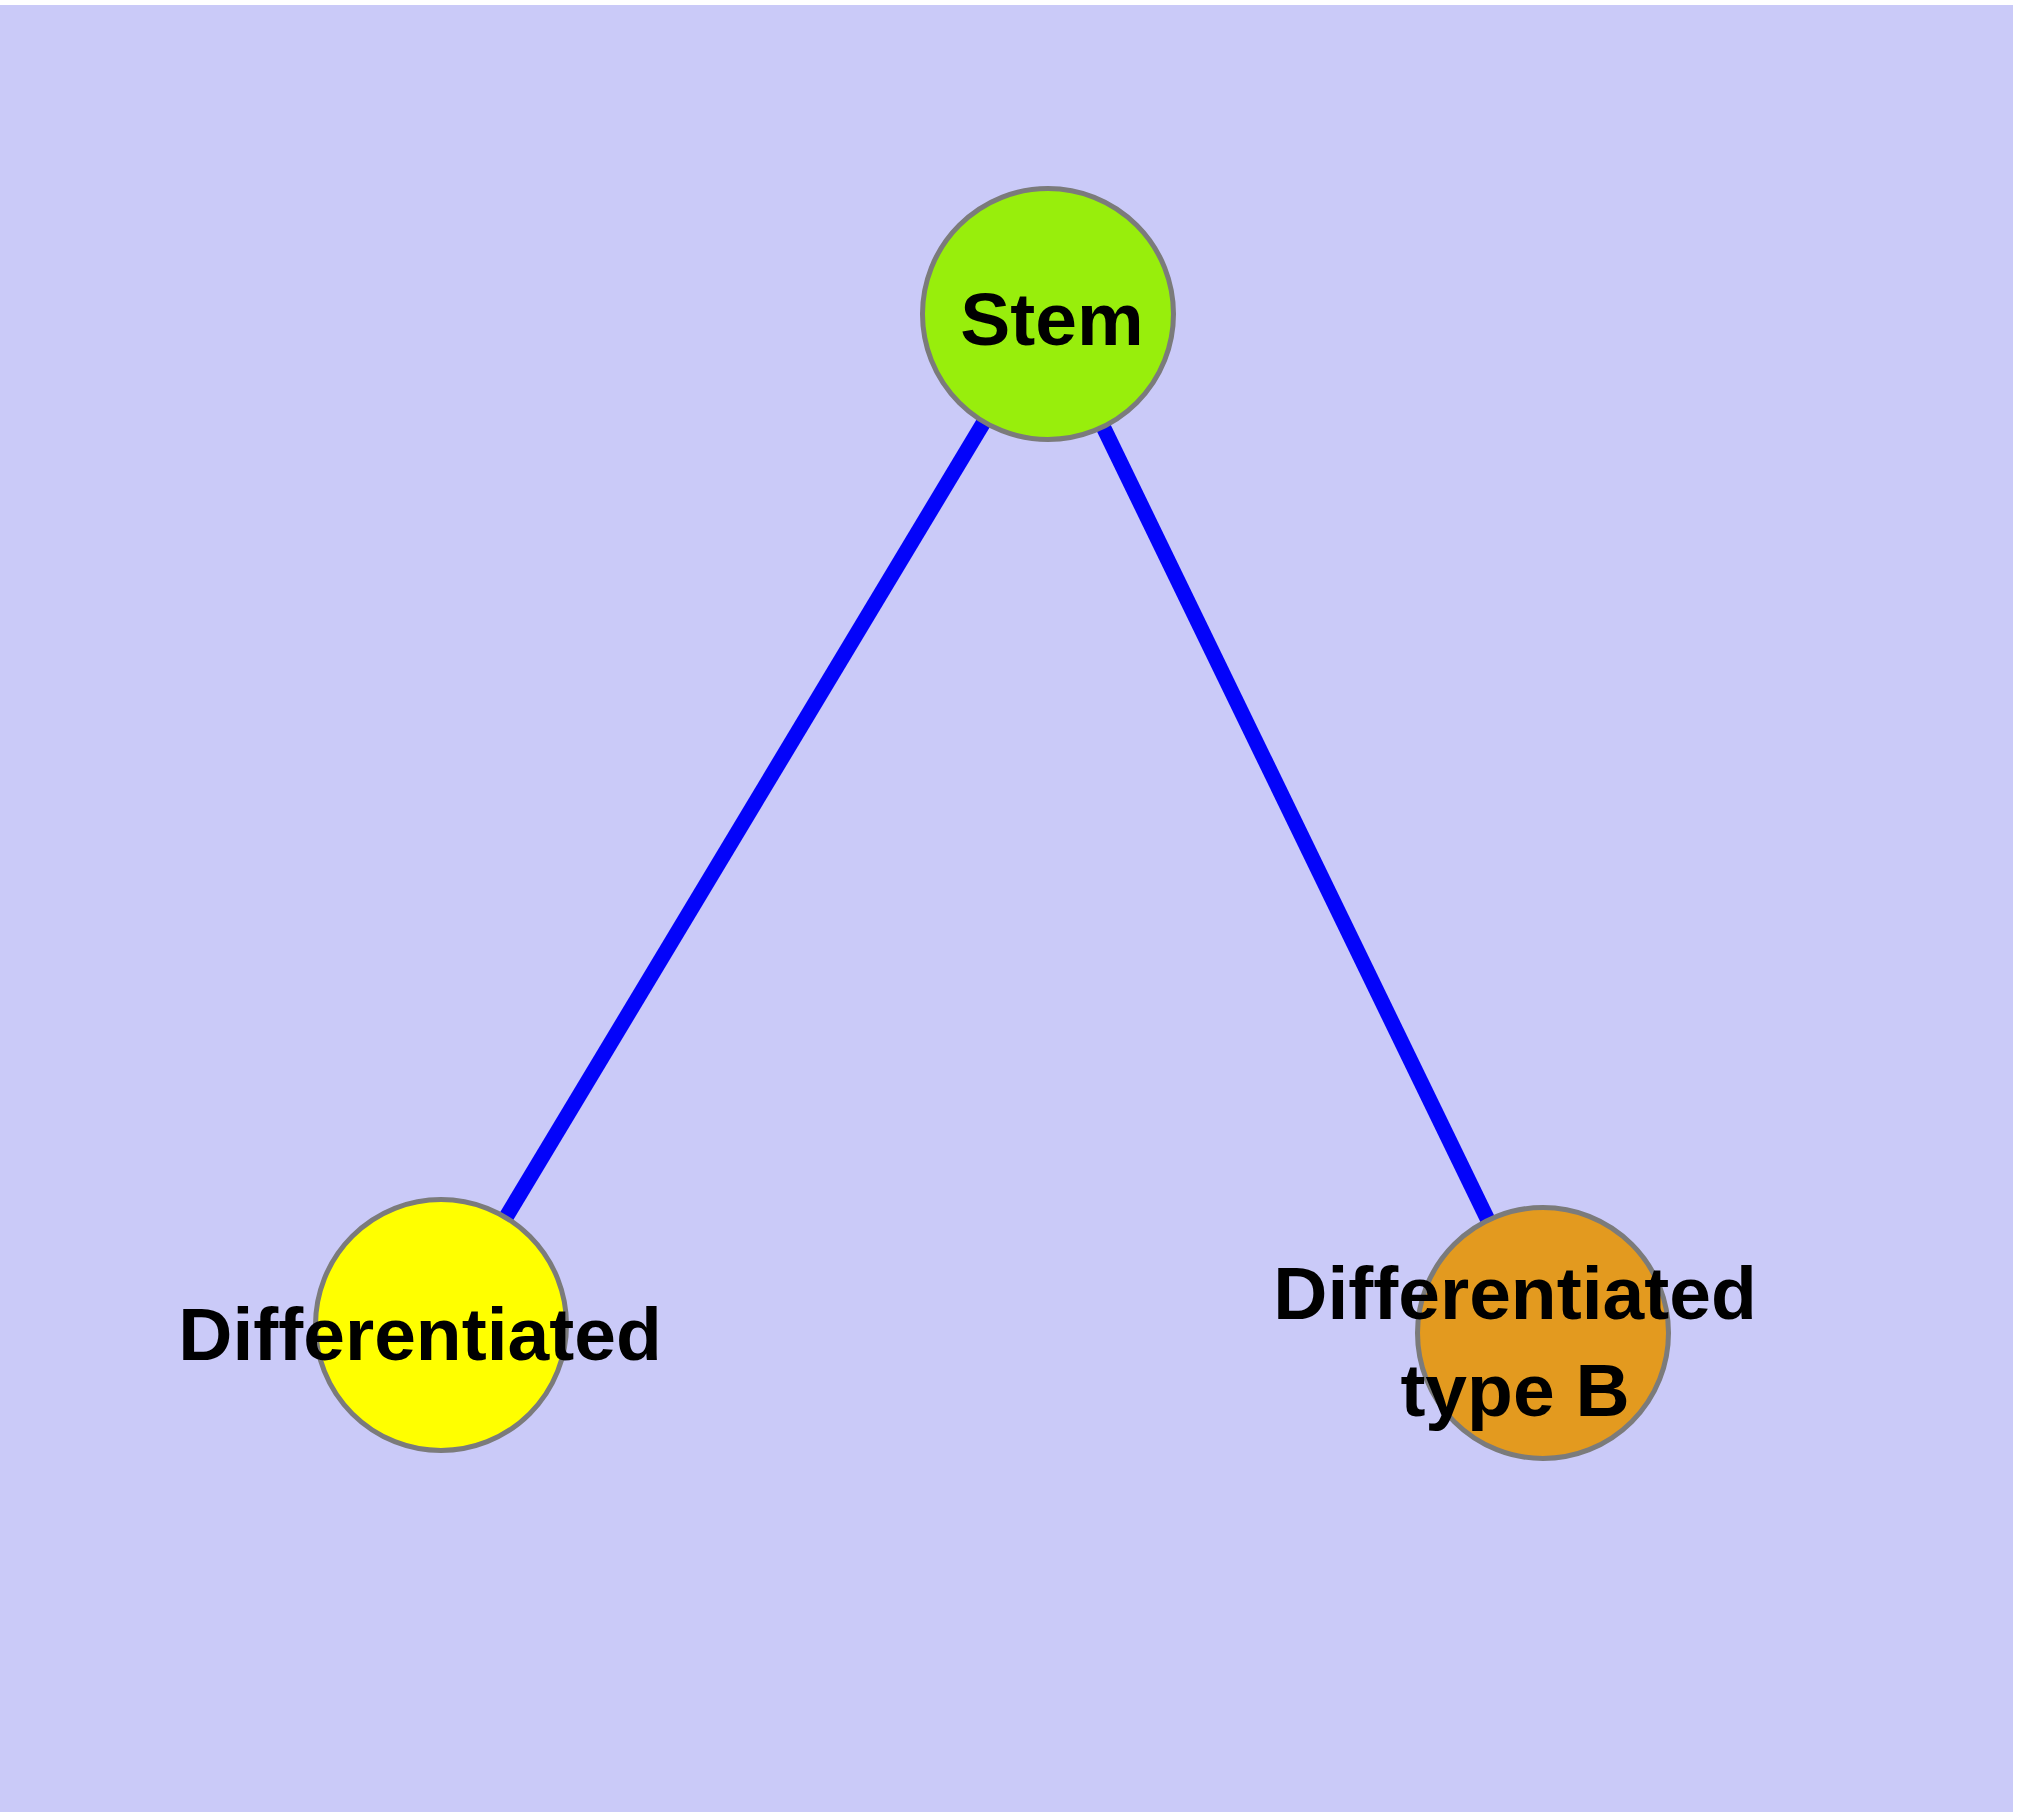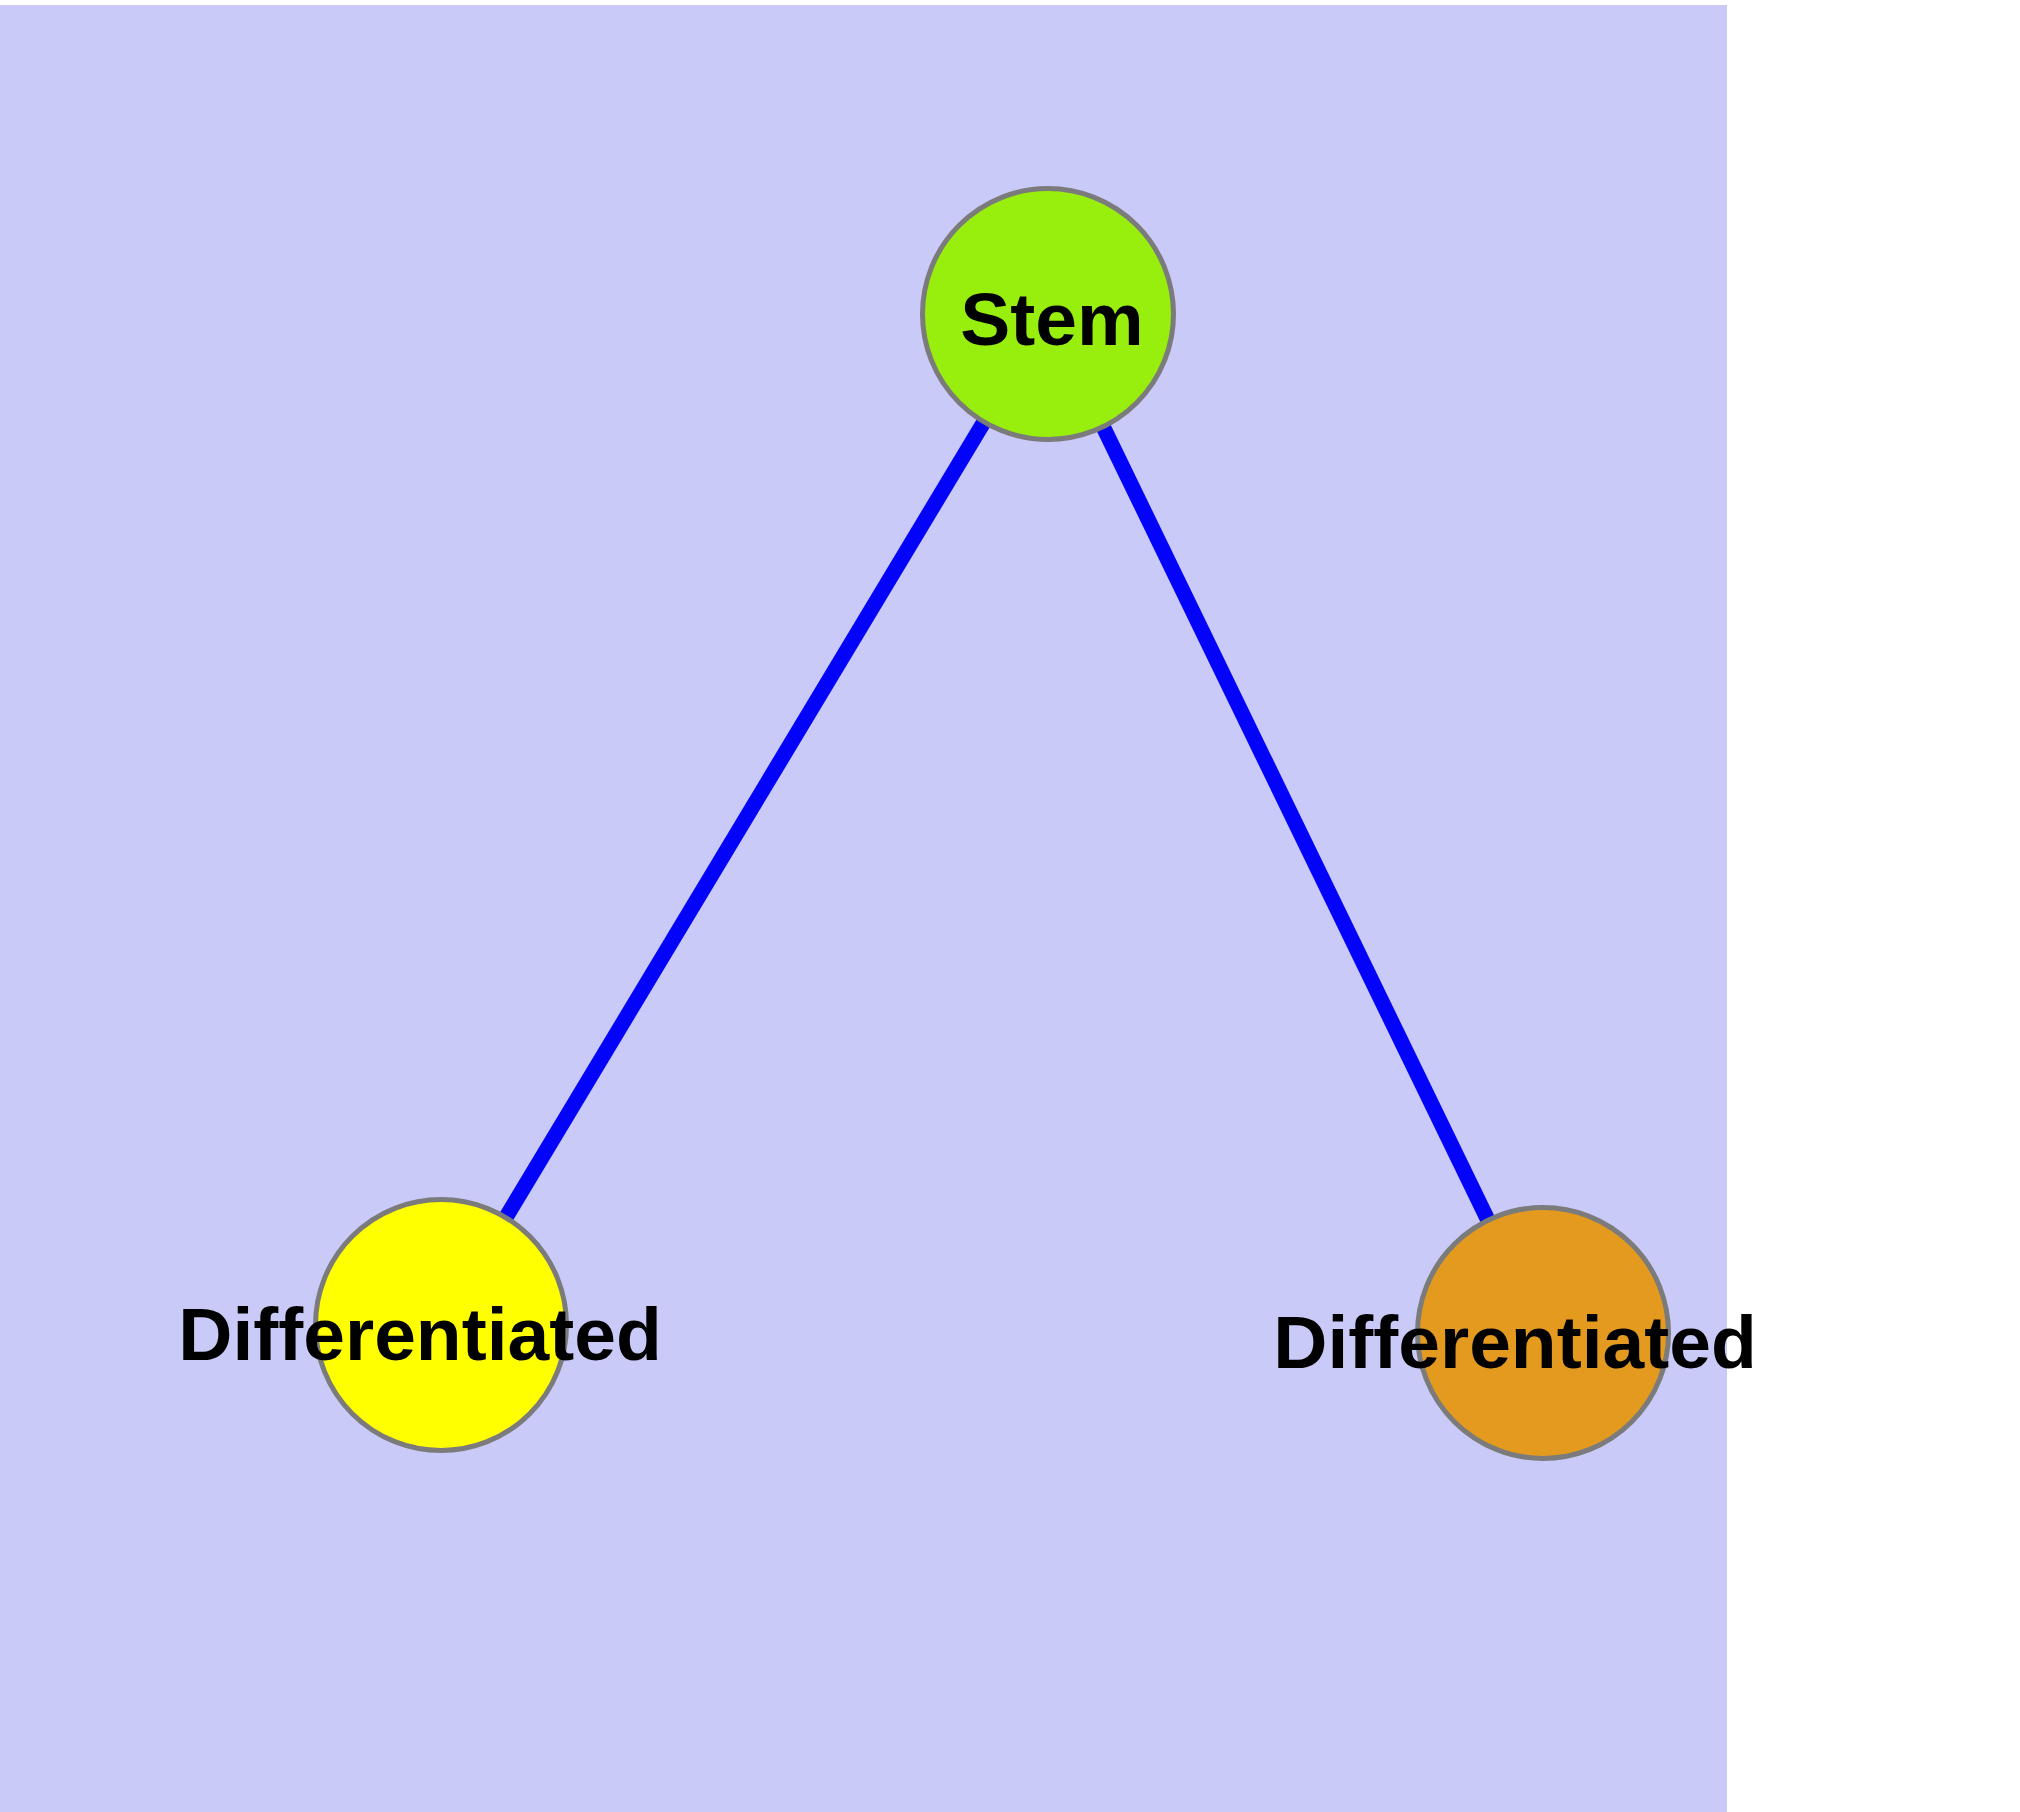--- a/index.html
+++ b/index.html
@@ -8,21 +8,21 @@
     width: 2021px;
     height: 1812px;
     font-family: "Liberation Sans", sans-serif;
     background: #ffffff;
     overflow: hidden;
   }
   .canvas {
     position: absolute;
     left: 0;
     top: 5.1px;
-    width: 1727px;
+    width: 2013px;
     height: 1807px;
   }
   .top-strip {
     position: absolute;
     left: 0;
     top: 0;
     width: 2021px;
     height: 5.1px;
   }
   .edges-layer {
@@ -79,16 +79,17 @@
   <div class="node-label label-stem">
     <span>Stem</span>
   </div>
 
   <div class="node-label label-type-a">
     <span>Differentiated</span>
   </div>
 
   <div class="node-label label-type-b">
     <span>Differentiated</span>
+    <span>type B</span>
   </div>
 
 </div>
 
 
 </body></html>

